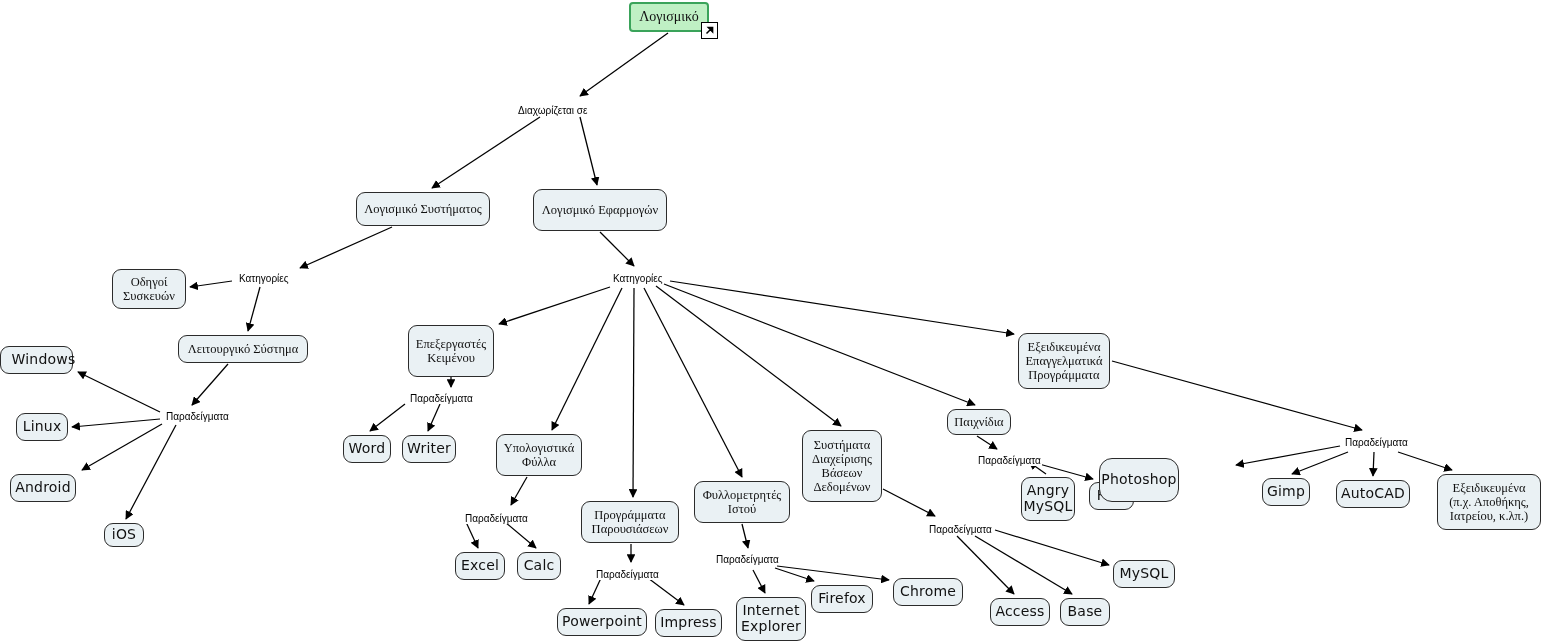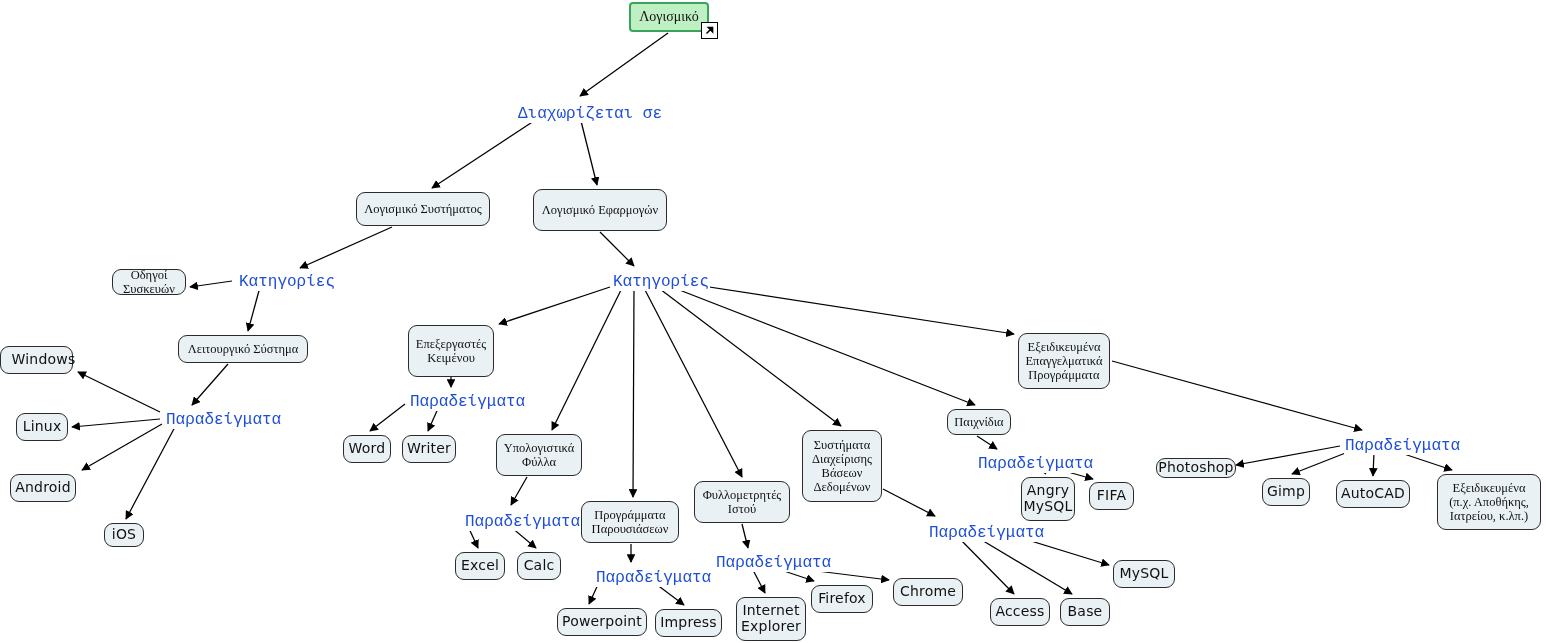--- a/index.html
+++ b/index.html
@@ -8,22 +8,22 @@
   #canvas{position:relative;width:1546px;height:643px;}
   svg#edges{position:absolute;left:0;top:0;width:1546px;height:643px;overflow:visible;}
   .node{position:absolute;box-sizing:border-box;
         background:#eaf1f4;border:1.4px solid #2b2b2b;border-radius:9px;
         display:flex;align-items:center;justify-content:center;text-align:center;
         color:#111;line-height:1.12;padding:2px 6px;white-space:pre-line;}
   .node.greek{font-family:"Liberation Serif",serif;font-size:12.5px;}
   .node.latin{font-family:"DejaVu Sans",sans-serif;font-size:14px;letter-spacing:.2px;}
   .node.root{background:#bff0c4;border:2.6px solid #3aa35a;border-radius:4px;
              font-family:"Liberation Serif",serif;font-size:14px;}
-  .elabel{position:absolute;font-family:Liberation Mono, monospace;font-size:16px;
-          color:#1d4ed8;white-space:nowrap;background:#fff;padding:0 1px;}
+  .elabel{position:absolute;font-family:Liberation Sans, sans-serif;font-size:10px;
+          color:#000000;white-space:nowrap;background:#fff;padding:0 1px;}
   .linkbtn{position:absolute;width:17px;height:17px;box-sizing:border-box;
            border:1.6px solid #000;background:#fff;
            display:flex;align-items:center;justify-content:center;}
   .linkbtn svg{display:block;}
 </style>
 </head>
 <body>
 
 <div id="canvas">
   <svg id="edges" viewBox="0 0 1546 643" xmlns="http://www.w3.org/2000/svg">
@@ -81,21 +81,21 @@
   </svg>
   <div id="node-layer">
       <div class="node root" style="left: 629px; top: 2px; width: 80px; height: 30px;">Λογισμικό</div>
       <div class="linkbtn" style="left: 701px; top: 22px;">
         <svg width="11" height="11" viewBox="0 0 11 11">
           <path d="M2.5 8.5 L8 3 M4.3 2.6 L8.6 2.6 L8.6 6.9 Z" stroke="#000" stroke-width="1.5" fill="#000"></path>
         </svg>
       </div>
       <div class="node greek" style="left: 356px; top: 192px; width: 134px; height: 34px;">Λογισμικό Συστήματος</div>
       <div class="node greek" style="left: 533px; top: 189px; width: 134px; height: 42px;">Λογισμικό Εφαρμογών</div>
-      <div class="node greek" style="left: 112px; top: 269px; width: 74px; height: 26px;">Οδηγοί
+      <div class="node greek" style="left: 112px; top: 269px; width: 74px; height: 40px;">Οδηγοί
 Συσκευών</div>
       <div class="node greek" style="left: 178px; top: 335px; width: 130px; height: 28px;">Λειτουργικό Σύστημα</div>
       <div class="node latin" style="left: 0px; top: 346px; width: 73px; height: 28px; padding-left: 20px;">Windows</div>
       <div class="node latin" style="left: 16px; top: 413px; width: 52px; height: 28px;">Linux</div>
       <div class="node latin" style="left: 10px; top: 474px; width: 66px; height: 28px;">Android</div>
       <div class="node latin" style="left: 104px; top: 523px; width: 40px; height: 24px;">iOS</div>
       <div class="node greek" style="left: 408px; top: 325px; width: 86px; height: 52px;">Επεξεργαστές
 Κειμένου</div>
       <div class="node latin" style="left: 343px; top: 435px; width: 48px; height: 28px;">Word</div>
       <div class="node latin" style="left: 402px; top: 435px; width: 54px; height: 28px;">Writer</div>
@@ -120,21 +120,21 @@
       <div class="node latin" style="left: 990px; top: 598px; width: 60px; height: 28px;">Access</div>
       <div class="node latin" style="left: 1060px; top: 598px; width: 50px; height: 28px;">Base</div>
       <div class="node latin" style="left: 1113px; top: 560px; width: 62px; height: 28px;">MySQL</div>
       <div class="node greek" style="left: 947px; top: 409px; width: 64px; height: 26px;">Παιχνίδια</div>
       <div class="node latin" style="left: 1021px; top: 477px; width: 54px; height: 44px;">Angry
 MySQL</div>
       <div class="node latin" style="left: 1089px; top: 482px; width: 45px; height: 28px;">FIFA</div>
       <div class="node greek" style="left: 1018px; top: 333px; width: 92px; height: 56px;">Εξειδικευμένα
 Επαγγελματικά
 Προγράμματα</div>
-      <div class="node latin" style="left: 1156px; top: 458px; width: 80px; height: 20px;">Photoshop</div>
+      <div class="node latin" style="left: 1099px; top: 458px; width: 80px; height: 44px; border-radius: 13px;">Photoshop</div>
       <div class="node latin" style="left: 1262px; top: 478px; width: 48px; height: 28px;">Gimp</div>
       <div class="node latin" style="left: 1336px; top: 480px; width: 74px; height: 28px;">AutoCAD</div>
       <div class="node greek" style="left: 1437px; top: 474px; width: 104px; height: 56px;">Εξειδικευμένα
 (π.χ. Αποθήκης,
 Ιατρείου, κ.λπ.)</div>
       <div class="elabel" style="left: 517px; top: 105px;">Διαχωρίζεται σε</div>
       <div class="elabel" style="left: 238px; top: 273px;">Κατηγορίες</div>
       <div class="elabel" style="left: 612px; top: 273px;">Κατηγορίες</div>
       <div class="elabel" style="left: 165px; top: 411px;">Παραδείγματα</div>
       <div class="elabel" style="left: 409px; top: 393px;">Παραδείγματα</div>

